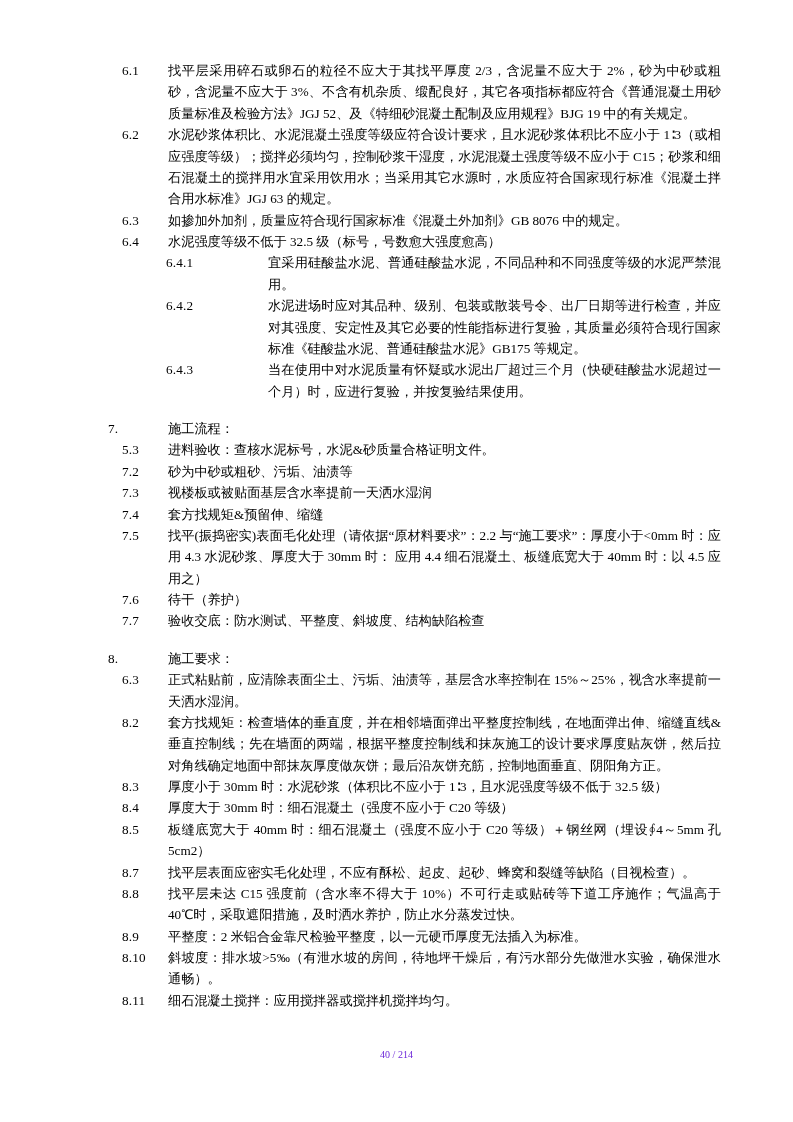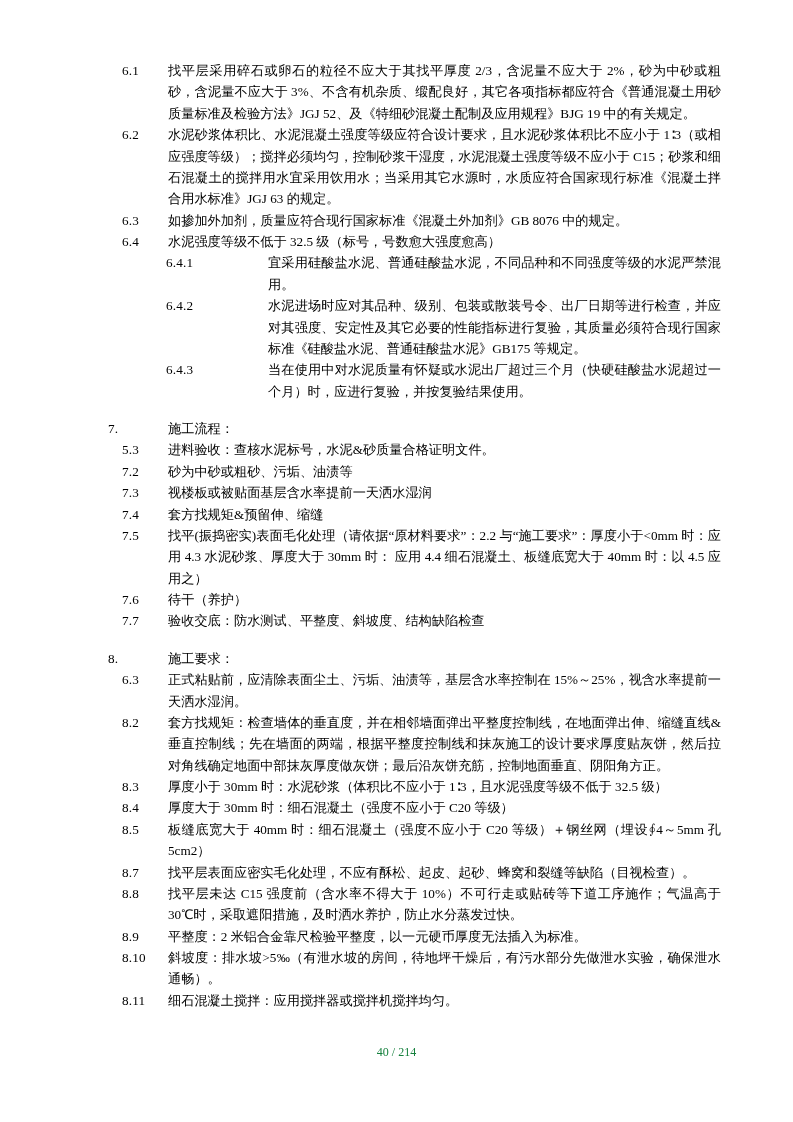--- a/index.html
+++ b/index.html
@@ -51,23 +51,23 @@
   .lvl1 .txt { padding-left: 2px; }
   .lvl2 .txt { padding-left: 2px; margin-left: 44px; }
   .bigspace { height: 16px; }
 
   .footer {
     position: absolute;
     left: 0;
     right: 0;
     bottom: 62px;
     text-align: center;
-    font-size: 12px;
+    font-size: 10px;
     font-family: "Liberation Serif", serif;
-    color: #15803d;
+    color: #6d28d9;
   }
 </style>
 </head>
 <body>
 
 <div class="page">
   <div class="doc-body" id="doc-body">
       <div class="row lvl1">
         <span class="num">6.1</span>
         <span class="txt">找平层采用碎石或卵石的粒径不应大于其找平厚度 2/3，含泥量不应大于 2%，砂为中砂或粗砂，含泥量不应大于 3%、不含有机杂质、缎配良好，其它各项指标都应符合《普通混凝土用砂质量标准及检验方法》JGJ 52、及《特细砂混凝土配制及应用规程》BJG 19 中的有关规定。</span>
@@ -153,21 +153,21 @@
       <div class="row lvl1">
         <span class="num">8.5</span>
         <span class="txt">板缝底宽大于 40mm 时：细石混凝土（强度不应小于 C20 等级）＋钢丝网（埋设∮4～5mm 孔 5cm2）</span>
       </div>
       <div class="row lvl1">
         <span class="num">8.7</span>
         <span class="txt">找平层表面应密实毛化处理，不应有酥松、起皮、起砂、蜂窝和裂缝等缺陷（目视检查）。</span>
       </div>
       <div class="row lvl1">
         <span class="num">8.8</span>
-        <span class="txt">找平层未达 C15 强度前（含水率不得大于 10%）不可行走或贴砖等下道工序施作；气温高于 30℃时，采取遮阳措施，及时洒水养护，防止水分蒸发过快。</span>
+        <span class="txt">找平层未达 C15 强度前（含水率不得大于 10%）不可行走或贴砖等下道工序施作；气温高于 40℃时，采取遮阳措施，及时洒水养护，防止水分蒸发过快。</span>
       </div>
       <div class="row lvl1">
         <span class="num">8.9</span>
         <span class="txt">平整度：2 米铝合金靠尺检验平整度，以一元硬币厚度无法插入为标准。</span>
       </div>
       <div class="row lvl1">
         <span class="num">8.10</span>
         <span class="txt">斜坡度：排水坡&gt;5‰（有泄水坡的房间，待地坪干燥后，有污水部分先做泄水实验，确保泄水通畅）。</span>
       </div>
       <div class="row lvl1">

